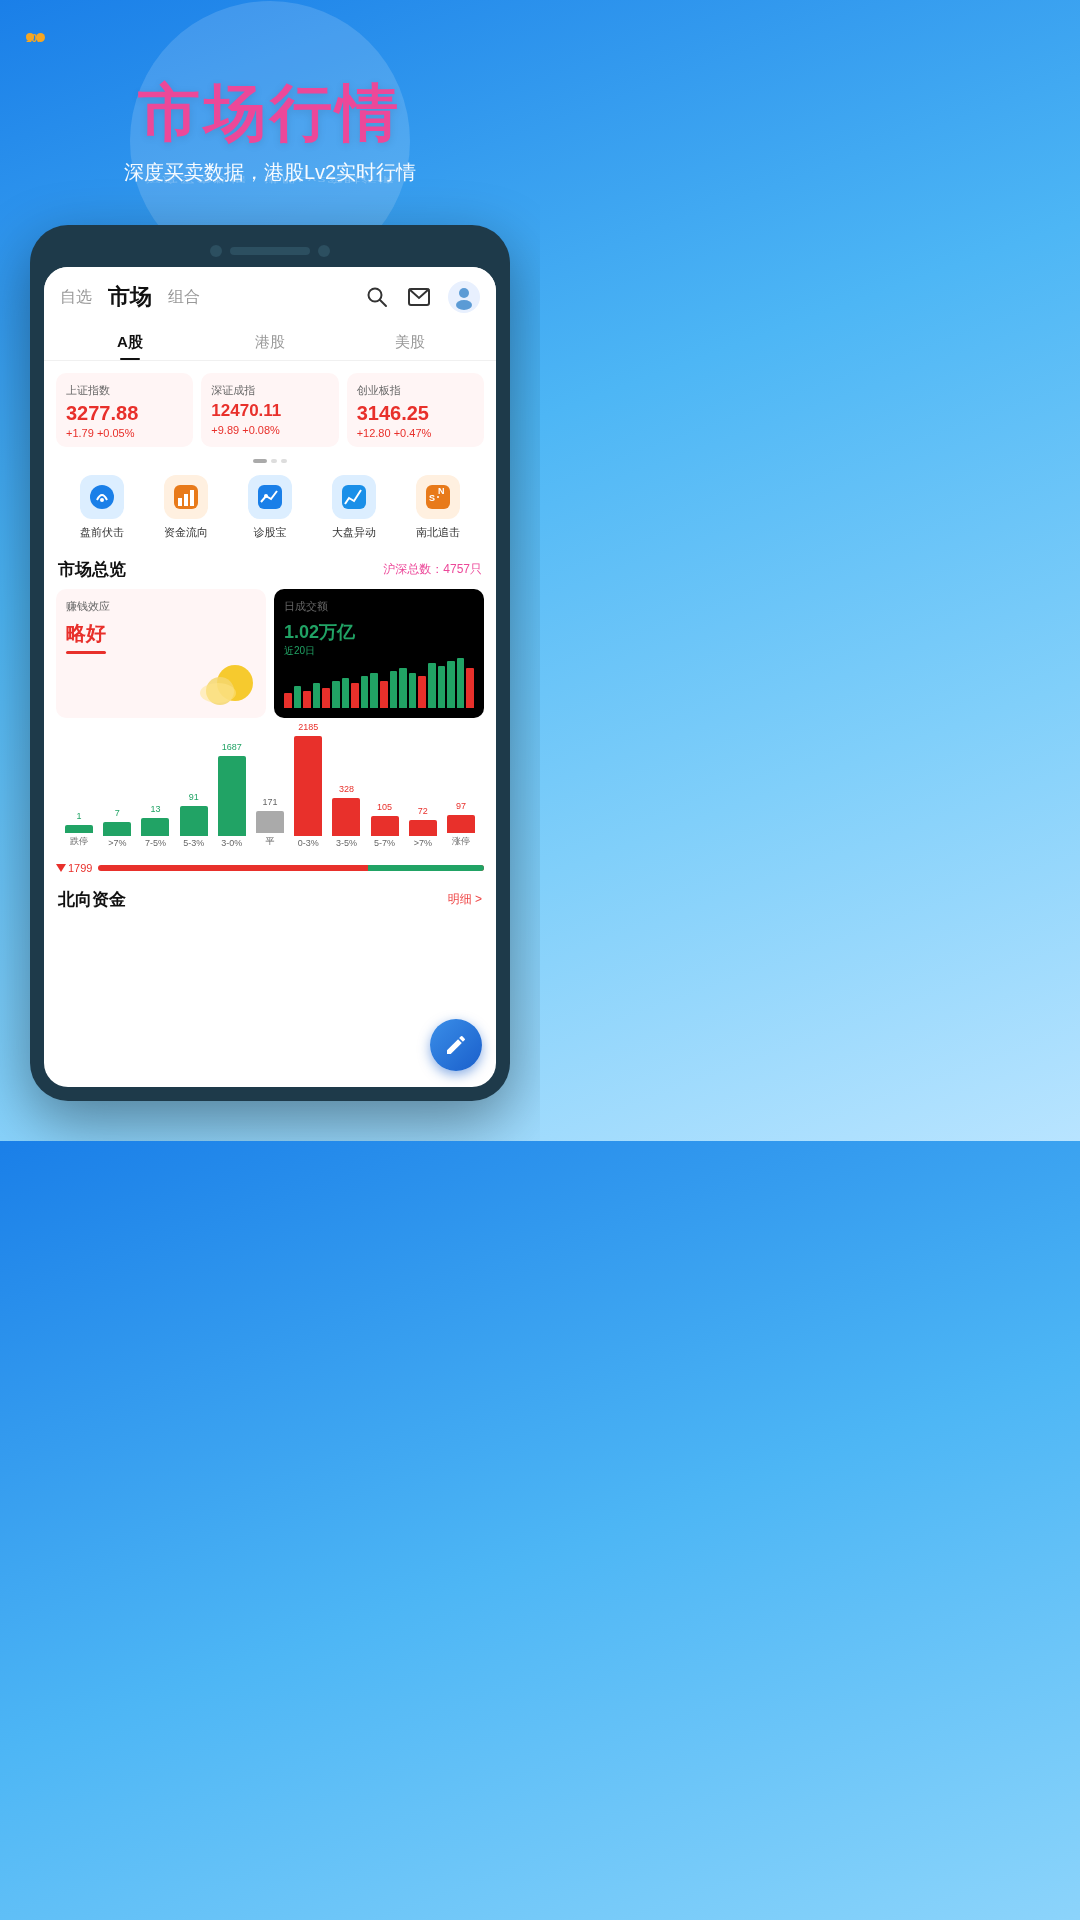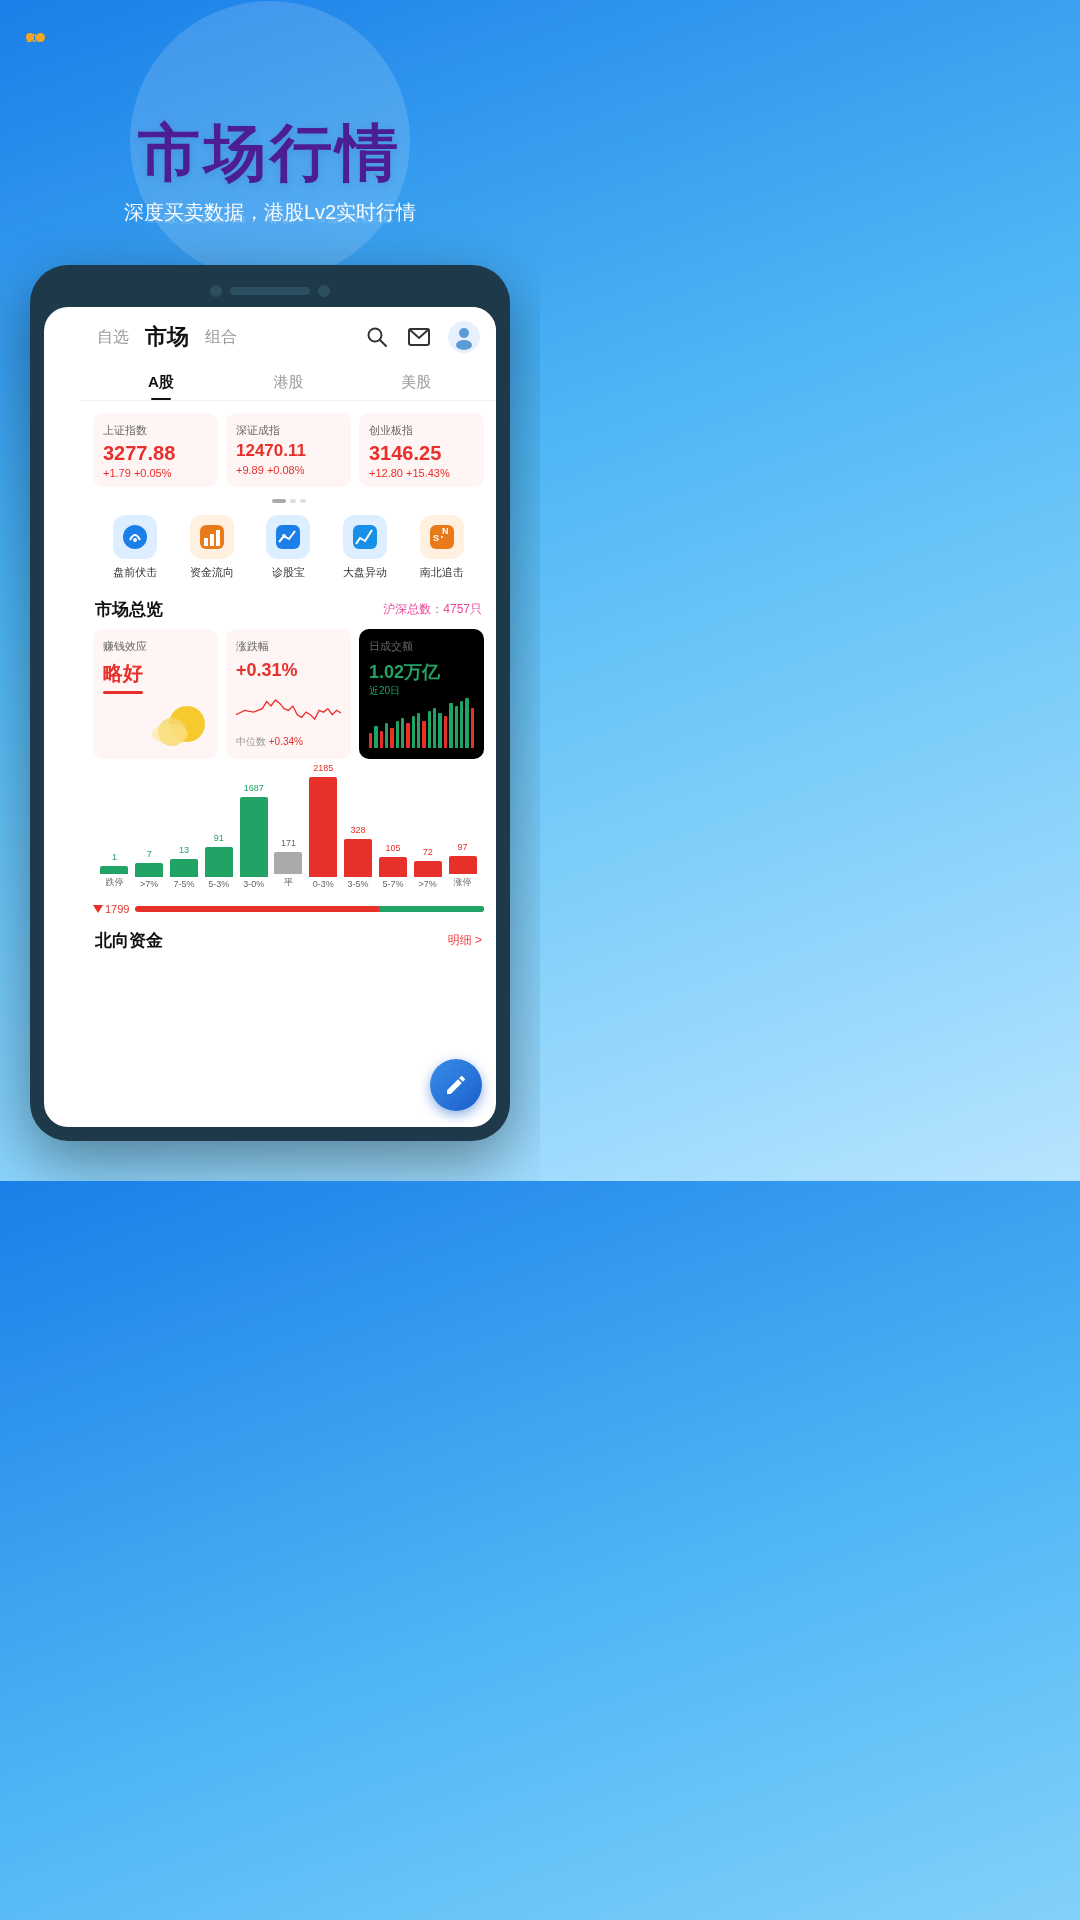--- a/index.html
+++ b/index.html
@@ -45,26 +45,25 @@
       border-radius: 50%;
       background: rgba(255,255,255,0.15);
       top: -60px;
       left: 50%;
       transform: translateX(-50%);
       z-index: 0;
     }
     .hero-title {
       font-size: 62px;
       font-weight: 900;
-      color: #4c1d95;
+      color: #ec4899;
       position: relative;
       z-index: 1;
       letter-spacing: 4px;
       text-shadow: 0 2px 8px rgba(0,0,0,0.1);
-      margin-top: 40px;
     }
     .hero-subtitle {
       font-size: 20px;
       color: rgba(255,255,255,0.95);
       position: relative;
       z-index: 1;
       margin-top: 4px;
       font-weight: 400;
     }
     .hero-subtitle-mirror {
@@ -108,21 +107,20 @@
       width: 80px;
       height: 8px;
       border-radius: 4px;
       background: #2c4f60;
     }
     .phone-screen {
       background: #fff;
       border-radius: 24px;
       overflow: hidden;
       min-height: 820px;
-      padding-left: 37px;
     }
 
     
     .app-header {
       display: flex;
       align-items: center;
       padding: 14px 16px 10px;
       background: #fff;
     }
     .nav-tabs-main {
@@ -530,21 +528,21 @@
           <div class="index-card-change">+1.79  +0.05%</div>
         </div>
         <div class="index-card">
           <div class="index-card-name">深证成指</div>
           <div class="index-card-value" style="font-size:17px;">12470.11</div>
           <div class="index-card-change">+9.89  +0.08%</div>
         </div>
         <div class="index-card">
           <div class="index-card-name">创业板指</div>
           <div class="index-card-value">3146.25</div>
-          <div class="index-card-change">+12.80  +15.43%</div>
+          <div class="index-card-change">+12.80  +0.47%</div>
         </div>
       </div>
 
       <div class="pagination-dots">
         <div class="dot active"></div>
         <div class="dot"></div>
         <div class="dot"></div>
       </div>
 
       <div class="tool-icons">
@@ -615,29 +613,20 @@
 
           <div class="sun-icon">
             <svg width="60" height="55" viewBox="0 0 60 55">
               <circle cx="35" cy="32" r="18" fill="#f5c518" opacity="0.9"></circle>
               <circle cx="20" cy="40" r="14" fill="#f5d76e" opacity="0.85"></circle>
               <ellipse cx="18" cy="42" rx="18" ry="10" fill="#ffe58a" opacity="0.5"></ellipse>
             </svg>
           </div>
         </div>
 
-        <div class="ov-card card-pink">
-          <div class="ov-card-title">涨跌幅</div>
-          <div class="ov-card-value val-red" style="font-size:18px;">+0.31%</div>
-          
-          <svg class="mini-line-chart" viewBox="0 0 120 50">
-            <polyline points="0,35 10,30 20,32 30,28 35,20 40,25 45,18 50,22 55,28 60,30 65,25 70,35 75,38 80,32 85,35 90,40 95,30 100,32 105,28 110,35 115,30 120,33" stroke="#e8302b" stroke-width="1.5" fill="none"></polyline>
-          </svg>
-          <div class="ov-card-subtitle">中位数 <span class="ov-card-subtitle-val">+0.34%</span></div>
-        </div>
 
         <div class="ov-card card-green">
           <div class="ov-card-title">日成交额</div>
           <div class="ov-card-value val-green" style="font-size:18px;">1.02万亿</div>
           <div class="ov-card-subtitle" style="color:#21a365;">近20日</div>
 
           <div class="volume-bars">
             <div class="vol-bar red" style="height:30%;"></div>
             <div class="vol-bar green" style="height:45%;"></div>
             <div class="vol-bar red" style="height:35%;"></div>

